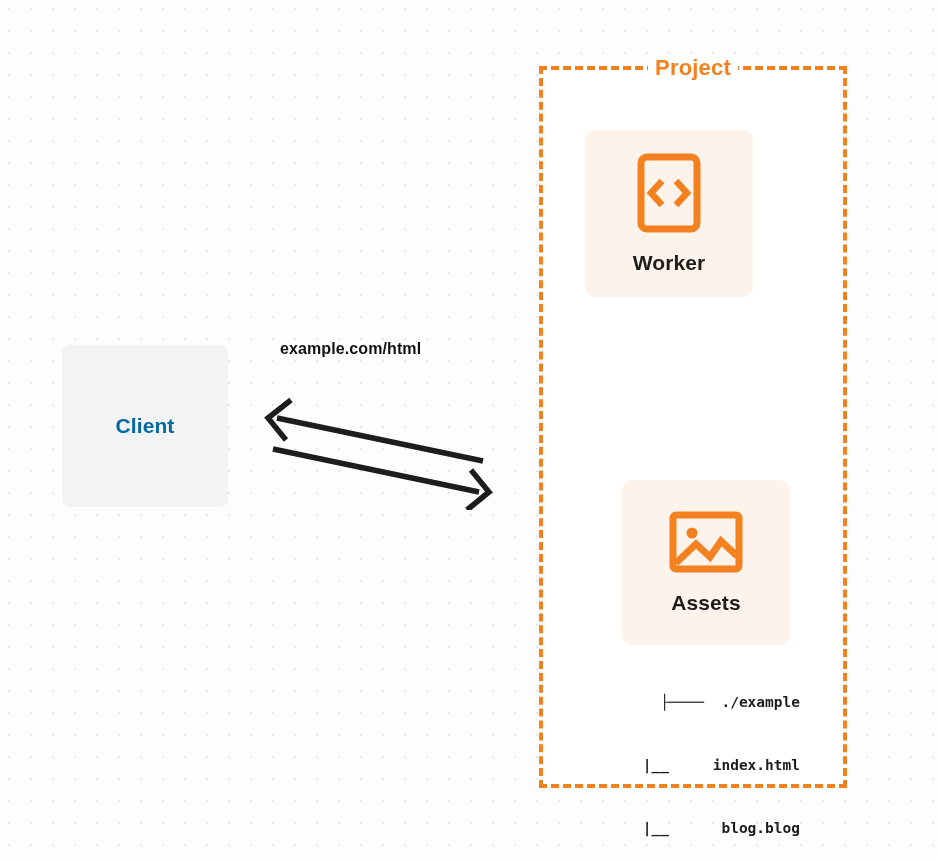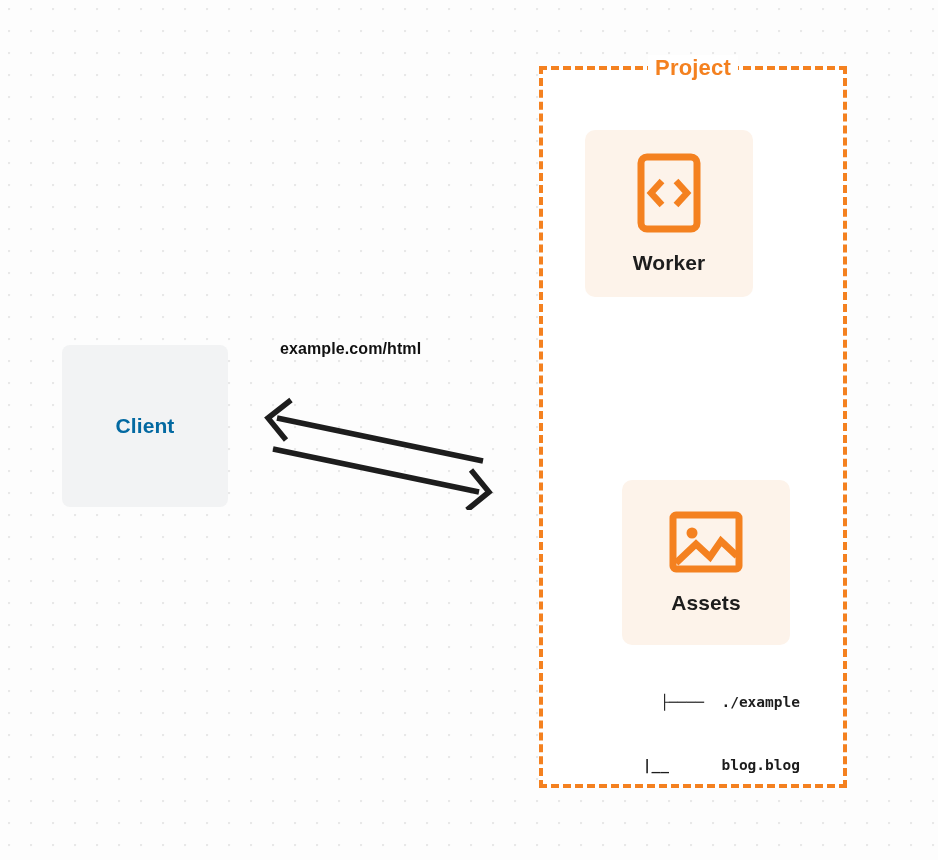--- a/index.html
+++ b/index.html
@@ -187,17 +187,18 @@
         <rect x="4" y="4" width="66" height="54" rx="3" ry="3" fill="none" stroke="#f48120" stroke-width="7"></rect>
         <circle cx="23" cy="22" r="5.5" fill="#f48120"></circle>
         <polyline points="7,52 27,33 41,46 52,30 68,45" fill="none" stroke="#f48120" stroke-width="7" stroke-linecap="butt" stroke-linejoin="miter"></polyline>
       </svg>
     </span>
     <span class="card-title">Assets</span>
   </div>
 
   <div id="asset-tree">
     <span class="tree-line">├────  ./example</span>
+    <span class="tree-line">|__     index.html</span>
     <span class="tree-line">|__      blog.blog</span>
     
   </div>
 
 </div>
 
 </body></html>

